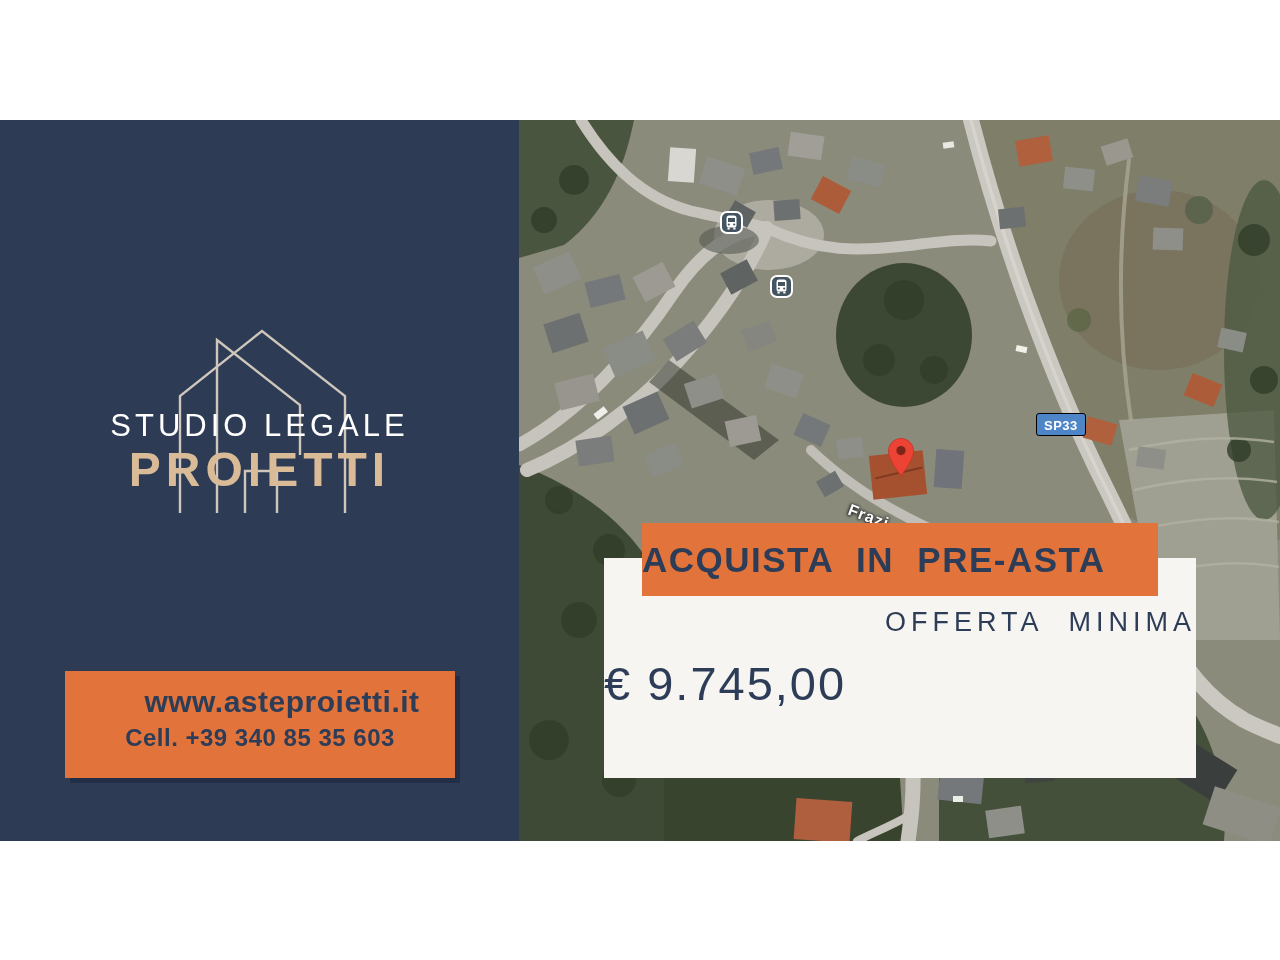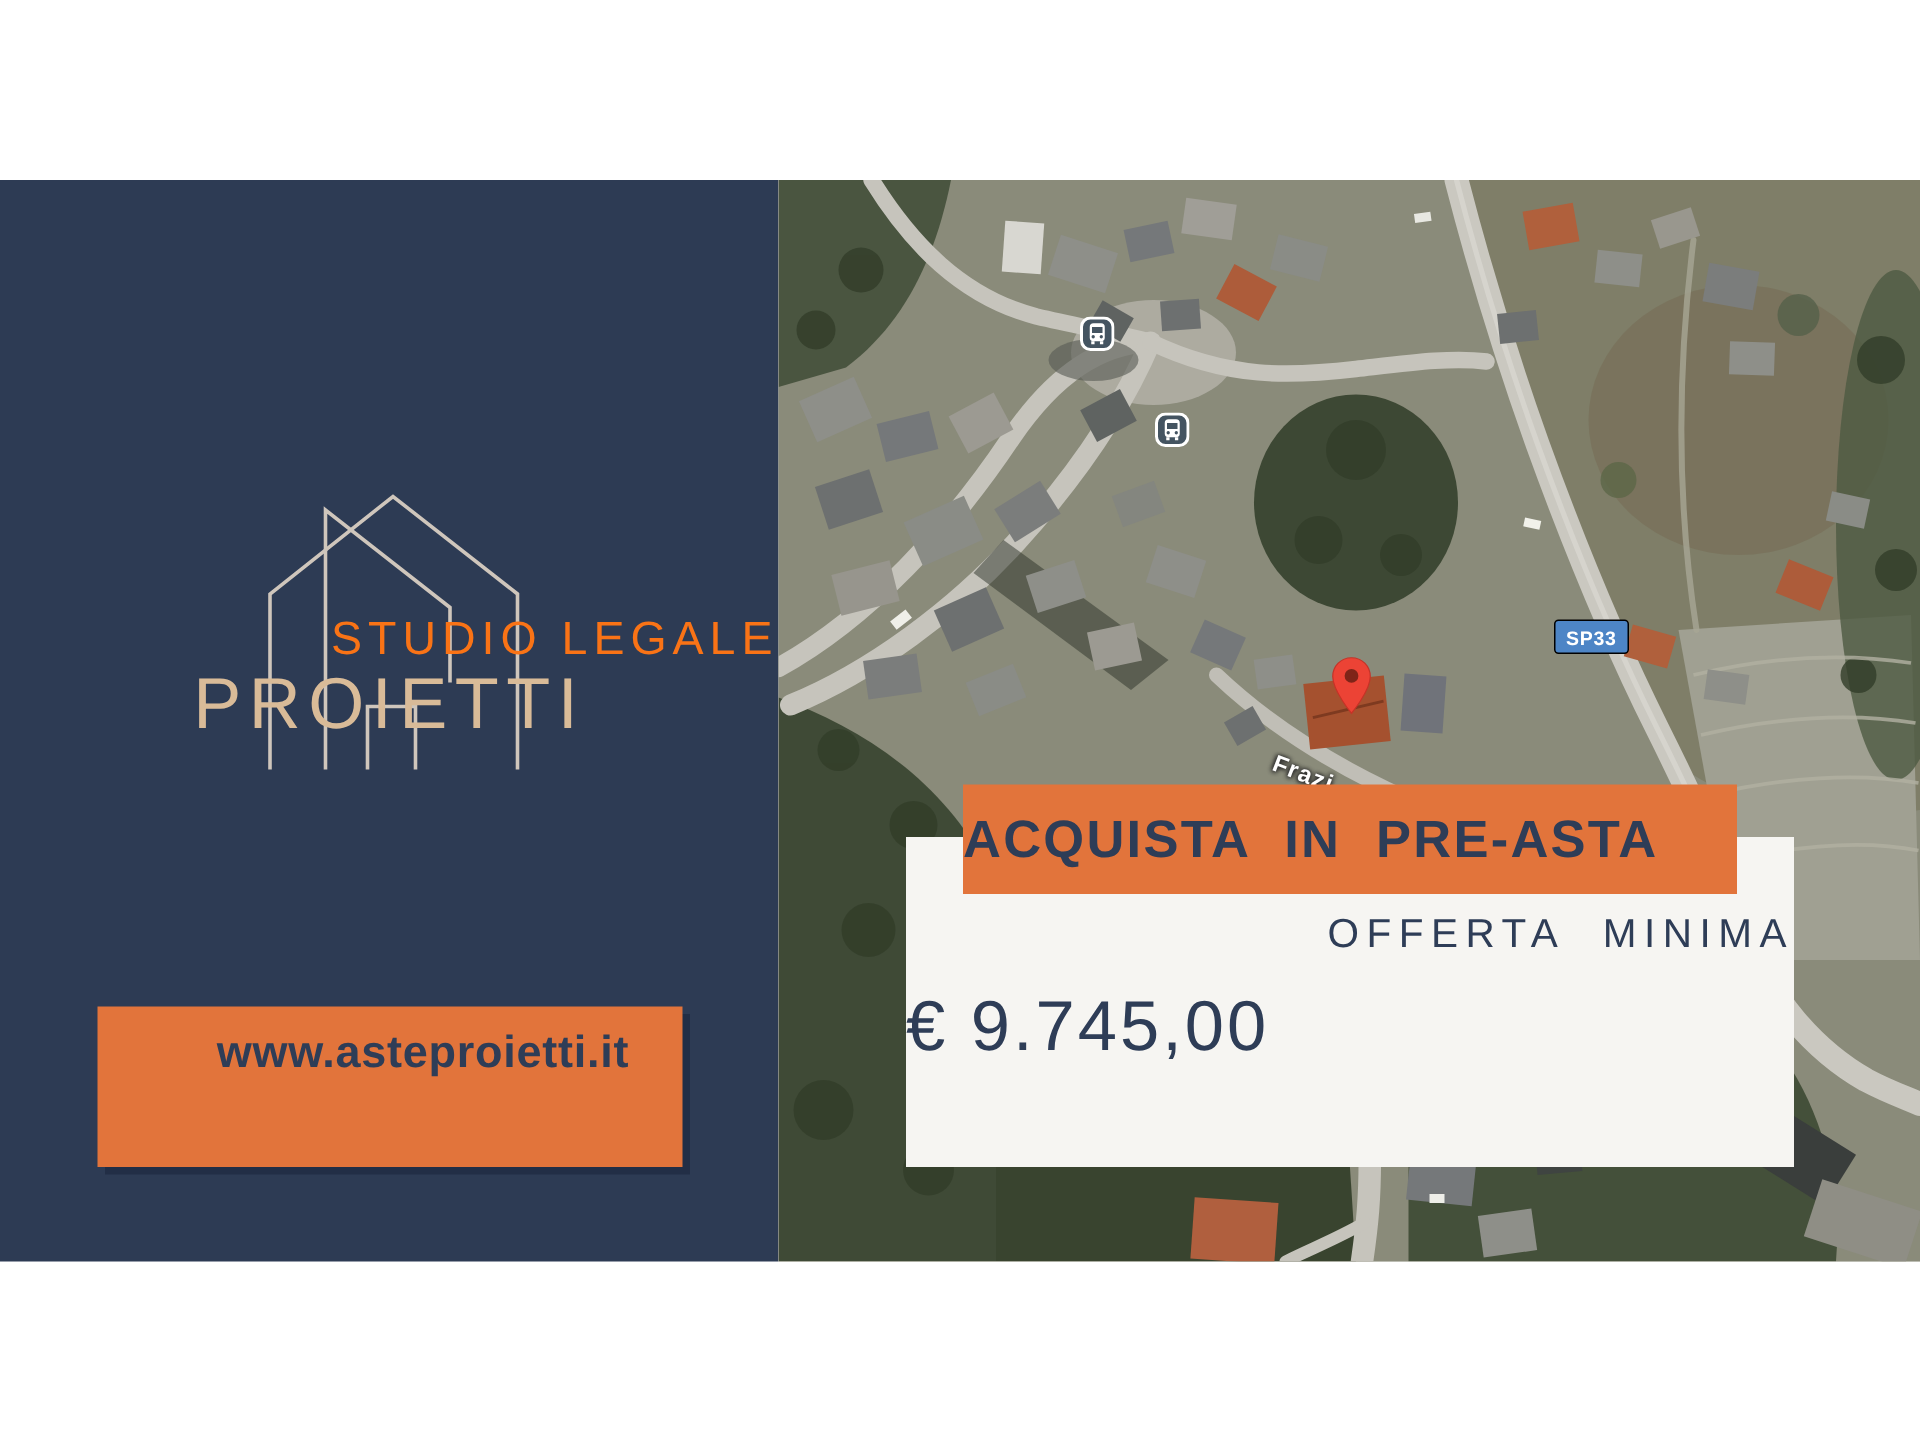--- a/index.html
+++ b/index.html
@@ -1,24 +1,24 @@
 <!DOCTYPE html>
 <html><head>
 <meta charset="utf-8">
 <style>
   html,body{margin:0;padding:0;background:#ffffff;}
   .page{position:relative;width:1280px;height:960px;background:#ffffff;overflow:hidden;
         font-family:"Liberation Sans",sans-serif;}
   
   .brand-panel{position:absolute;left:0;top:120px;width:519px;height:721px;background:#2d3b54;}
   .house-logo{position:absolute;left:175px;top:203px;width:172px;height:192px;}
-  .brand-line1{position:absolute;left:0;top:288px;width:100%;text-align:right;
-               color:#f97316;font-size:31px;font-weight:500;letter-spacing:4px;}
+  .brand-line1{position:absolute;left:0;top:288px;width:100%;text-align:center;
+               color:#ffffff;font-size:31px;font-weight:500;letter-spacing:4px;}
   .brand-line2{position:absolute;left:0;top:322px;width:100%;text-align:center;
-               color:#d9bb98;font-size:48px;font-weight:400;letter-spacing:5px;}
+               color:#d9bb98;font-size:48px;font-weight:700;letter-spacing:5px;}
   .contact-box{position:absolute;left:65px;top:551px;width:390px;height:107px;background:#e2743b;
                box-shadow:5px 5px 0 #222e46;text-align:center;}
   .contact-site{margin-top:14px;color:#2e3d57;font-size:30px;font-weight:700;letter-spacing:0.5px;padding-left:44px;}
   .contact-phone{margin-top:5px;color:#2e3d57;font-size:24px;font-weight:700;letter-spacing:0.5px;}
   
   .map-panel{position:absolute;left:519px;top:120px;width:761px;height:721px;overflow:hidden;background:#8a8b7a;}
   .map-art{position:absolute;left:0;top:0;width:761px;height:721px;display:block;}
   .street-label{position:absolute;left:333px;top:381px;color:#ffffff;font-size:16px;font-weight:700;
                 letter-spacing:1px;transform:rotate(21deg);transform-origin:left top;
                 text-shadow:0 1px 3px rgba(45,45,45,.95),1px 0 3px rgba(45,45,45,.95),-1px 0 3px rgba(45,45,45,.95);}
@@ -48,20 +48,21 @@
   <div class="brand-panel">
     <svg class="house-logo" viewBox="0 0 172 192" fill="none" stroke="#cfc6bc" stroke-width="2.4">
       <polyline points="5,190 5,73 87,8 170,73 170,190"></polyline>
       <polyline points="42,190 42,17 125,82 125,132"></polyline>
       <polyline points="70,190 70,148 102,148 102,190"></polyline>
     </svg>
     <div class="brand-line1">STUDIO LEGALE</div>
     <div class="brand-line2">PROIETTI</div>
     <div class="contact-box">
       <div class="contact-site">www.asteproietti.it</div>
+      <div class="contact-phone">Cell. +39 340 85 35 603</div>
     </div>
   </div>
 
   <div class="map-panel">
     <svg class="map-art" viewBox="0 0 761 721">
 
       <rect x="0" y="0" width="761" height="721" fill="#8a8b7a"></rect>
       <path d="M440,0 L761,0 L761,420 C700,430 640,420 600,390 C570,320 540,250 505,180 C485,120 465,60 455,0 Z" fill="#7f7e68"></path>
       <ellipse cx="640" cy="160" rx="100" ry="90" fill="#776f58" opacity="0.7"></ellipse>
       <path d="M600,300 L755,290 L761,520 L640,520 Z" fill="#a0a092"></path>

